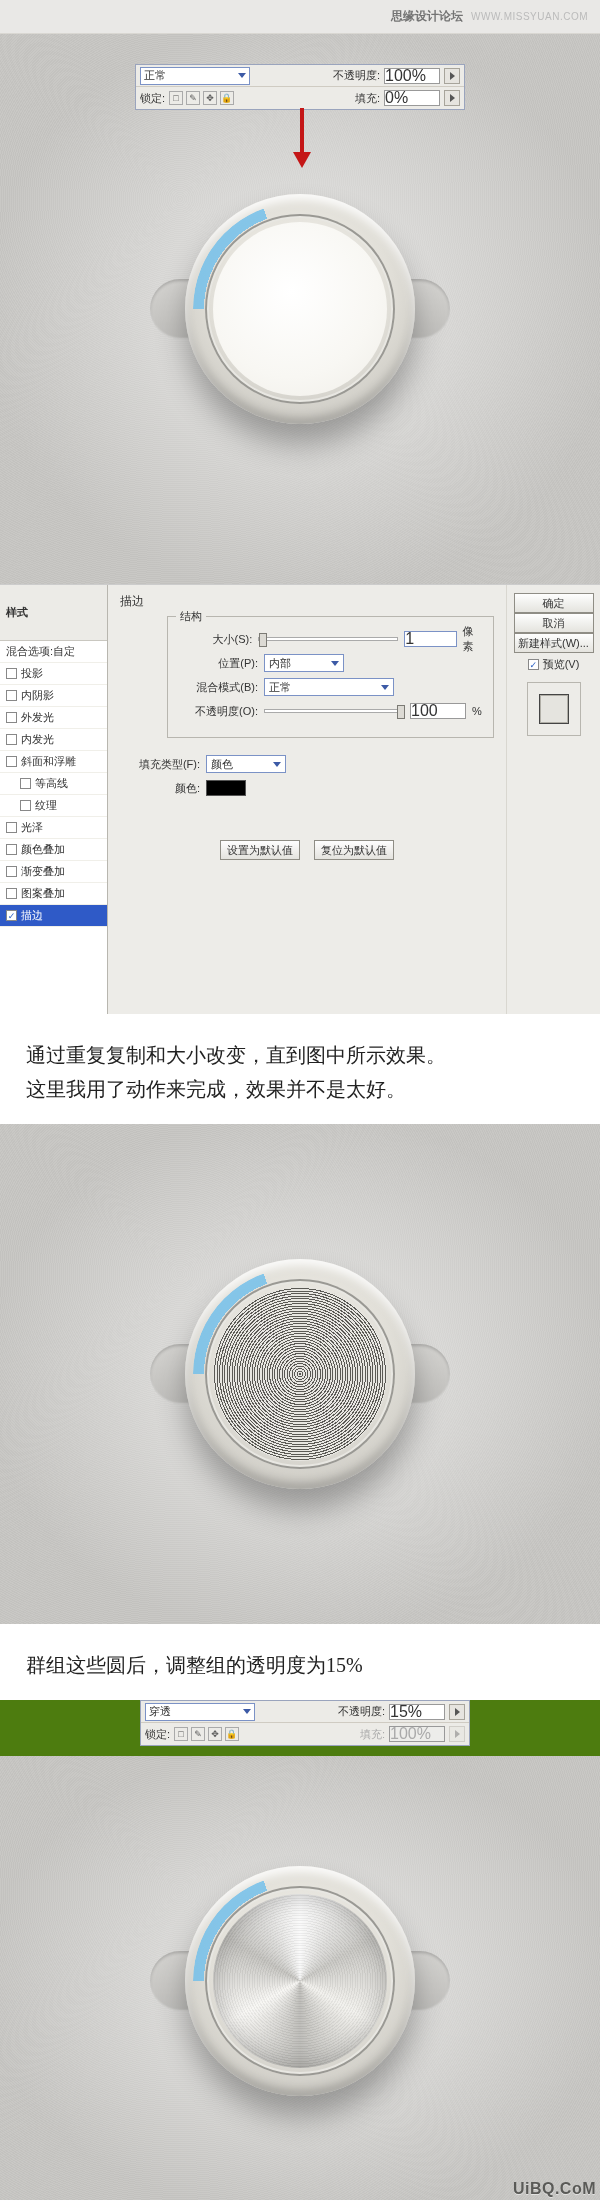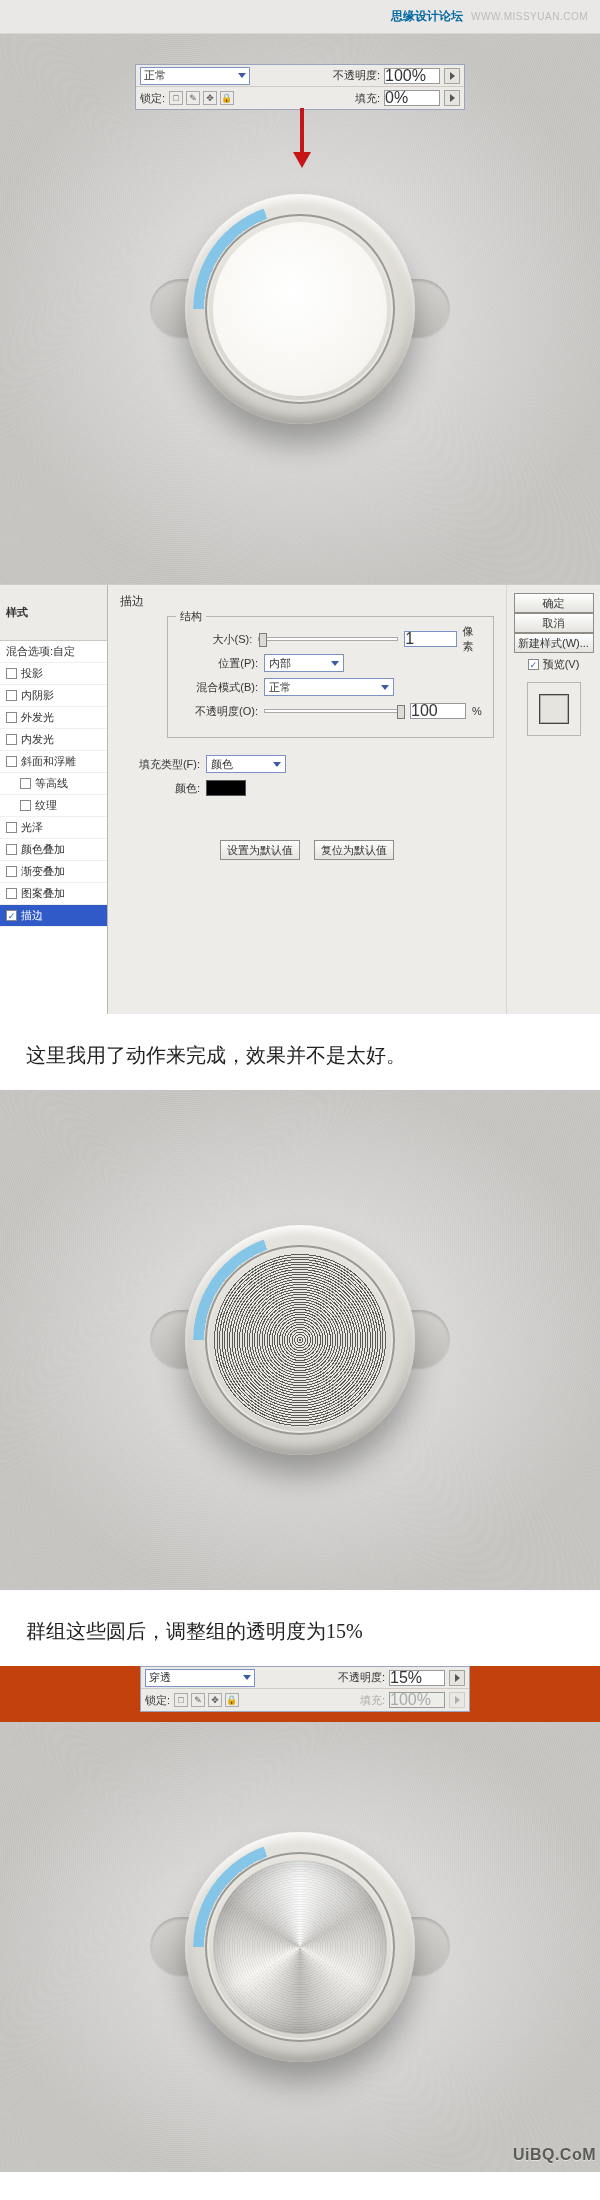--- a/index.html
+++ b/index.html
@@ -14,21 +14,21 @@
     height: 34px;
     background: #e9e8e6;
     display: flex;
     justify-content: flex-end;
     align-items: center;
     padding-right: 12px;
     gap: 8px;
     border-bottom: 1px solid #d9d7d2;
     font-size: 12px;
   }
-  .top-header .logo { color: #0369a1; font-weight: bold; font-family: Liberation Mono, monospace; }
+  .top-header .logo { color: #737373; font-weight: bold; font-family: Liberation Mono, monospace; }
   .top-header .url { color: #bbb; font-size: 10px; letter-spacing: .5px; }
   
   .metal-panel {
     position: relative;
     width: 600px;
     background:
       radial-gradient(ellipse at center, rgba(255,255,255,.55) 0%, rgba(0,0,0,.03) 75%),
       repeating-radial-gradient(circle at 30% 30%, #c9c8c5 0 1px, #cfcecb 1px 2px);
     background-color: #c5c5c2;
   }
@@ -422,38 +422,39 @@
       <span class="chk">✓</span>
       <span>预览(V)</span>
     </div>
     <div class="preview-frame">
       <div class="preview-swatch"></div>
     </div>
   </div>
 </div>
 
 <div class="text-block">
+  <div>通过重复复制和大小改变，直到图中所示效果。</div>
   <div>这里我用了动作来完成，效果并不是太好。</div>
 </div>
 
 <div class="metal-panel panel-2">
   <div class="tabs"></div>
   <div class="knob-outer">
     <div class="progress-arc"></div>
     <div class="knob-inner">
       <div class="knob-face-rings"></div>
     </div>
   </div>
 </div>
 
 <div class="text-block">
   <div>群组这些圆后，调整组的透明度为15%</div>
 </div>
 
-<div style="background:#c2410c;padding:0 0 10px 140px">
+<div style="background:#4d7c0f;padding:0 0 10px 140px">
   <div class="layer-minipanel" style="position:static;width:330px">
     <div class="mini-row">
       <div class="blend-select">
         <span>穿透</span>
         <span class="chevron-down"></span>
       </div>
       <span style="margin-left:auto">不透明度:</span>
       <div class="num-box">15%</div>
       <div class="arrow-right-btn"></div>
     </div>

